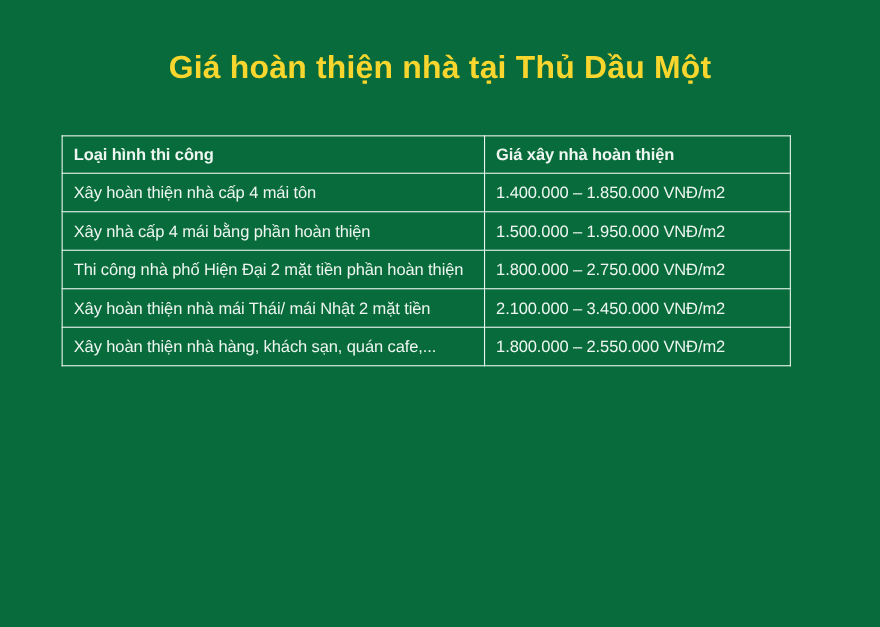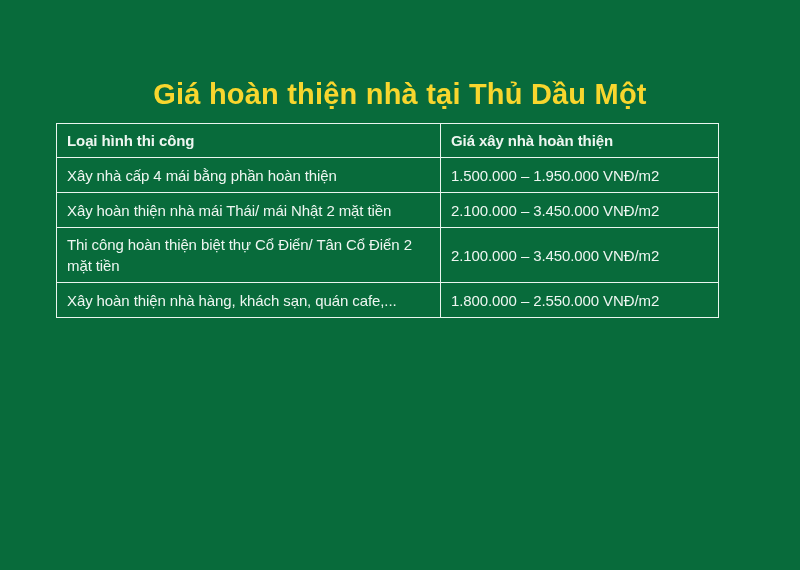--- a/index.html
+++ b/index.html
@@ -19,21 +19,20 @@
   .page-title {
     position: absolute;
     top: 46px;
     left: 0;
     width: 100%;
     text-align: center;
     font-size: 29px;
     font-weight: bold;
     letter-spacing: 0.2px;
     color: #F8D62E;
-    margin-top: 32px;
   }
 
   .price-table {
     position: absolute;
     top: 123px;
     left: 56px;
     width: 662px;
     border-collapse: collapse;
     table-layout: fixed;
   }
@@ -75,29 +74,33 @@
     <col class="col-price">
   </colgroup>
   <thead>
     <tr>
       <th>Loại hình thi công</th>
       <th>Giá xây nhà hoàn thiện</th>
     </tr>
   </thead>
   <tbody>
     <tr>
+      <td>Xây hoàn thiện nhà cấp 4 mái tôn</td>
+      <td>1.400.000 – 1.850.000 VNĐ/m2</td>
+    </tr>
+    <tr>
       <td>Xây nhà cấp 4 mái bằng phần hoàn thiện</td>
       <td>1.500.000 – 1.950.000 VNĐ/m2</td>
     </tr>
     <tr>
-      <td>Xây hoàn thiện nhà mái Thái/ mái Nhật 2 mặt tiền</td>
-      <td>2.100.000 – 3.450.000 VNĐ/m2</td>
+      <td>Thi công nhà phố Hiện Đại 2 mặt tiền phần hoàn thiện</td>
+      <td>1.800.000 – 2.750.000 VNĐ/m2</td>
     </tr>
     <tr>
-      <td>Thi công hoàn thiện biệt thự Cổ Điển/ Tân Cổ Điển 2 mặt tiền</td>
+      <td>Xây hoàn thiện nhà mái Thái/ mái Nhật 2 mặt tiền</td>
       <td>2.100.000 – 3.450.000 VNĐ/m2</td>
     </tr>
     <tr>
       <td>Xây hoàn thiện nhà hàng, khách sạn, quán cafe,...</td>
       <td>1.800.000 – 2.550.000 VNĐ/m2</td>
     </tr>
   </tbody>
 </table>
 
 </body></html>

